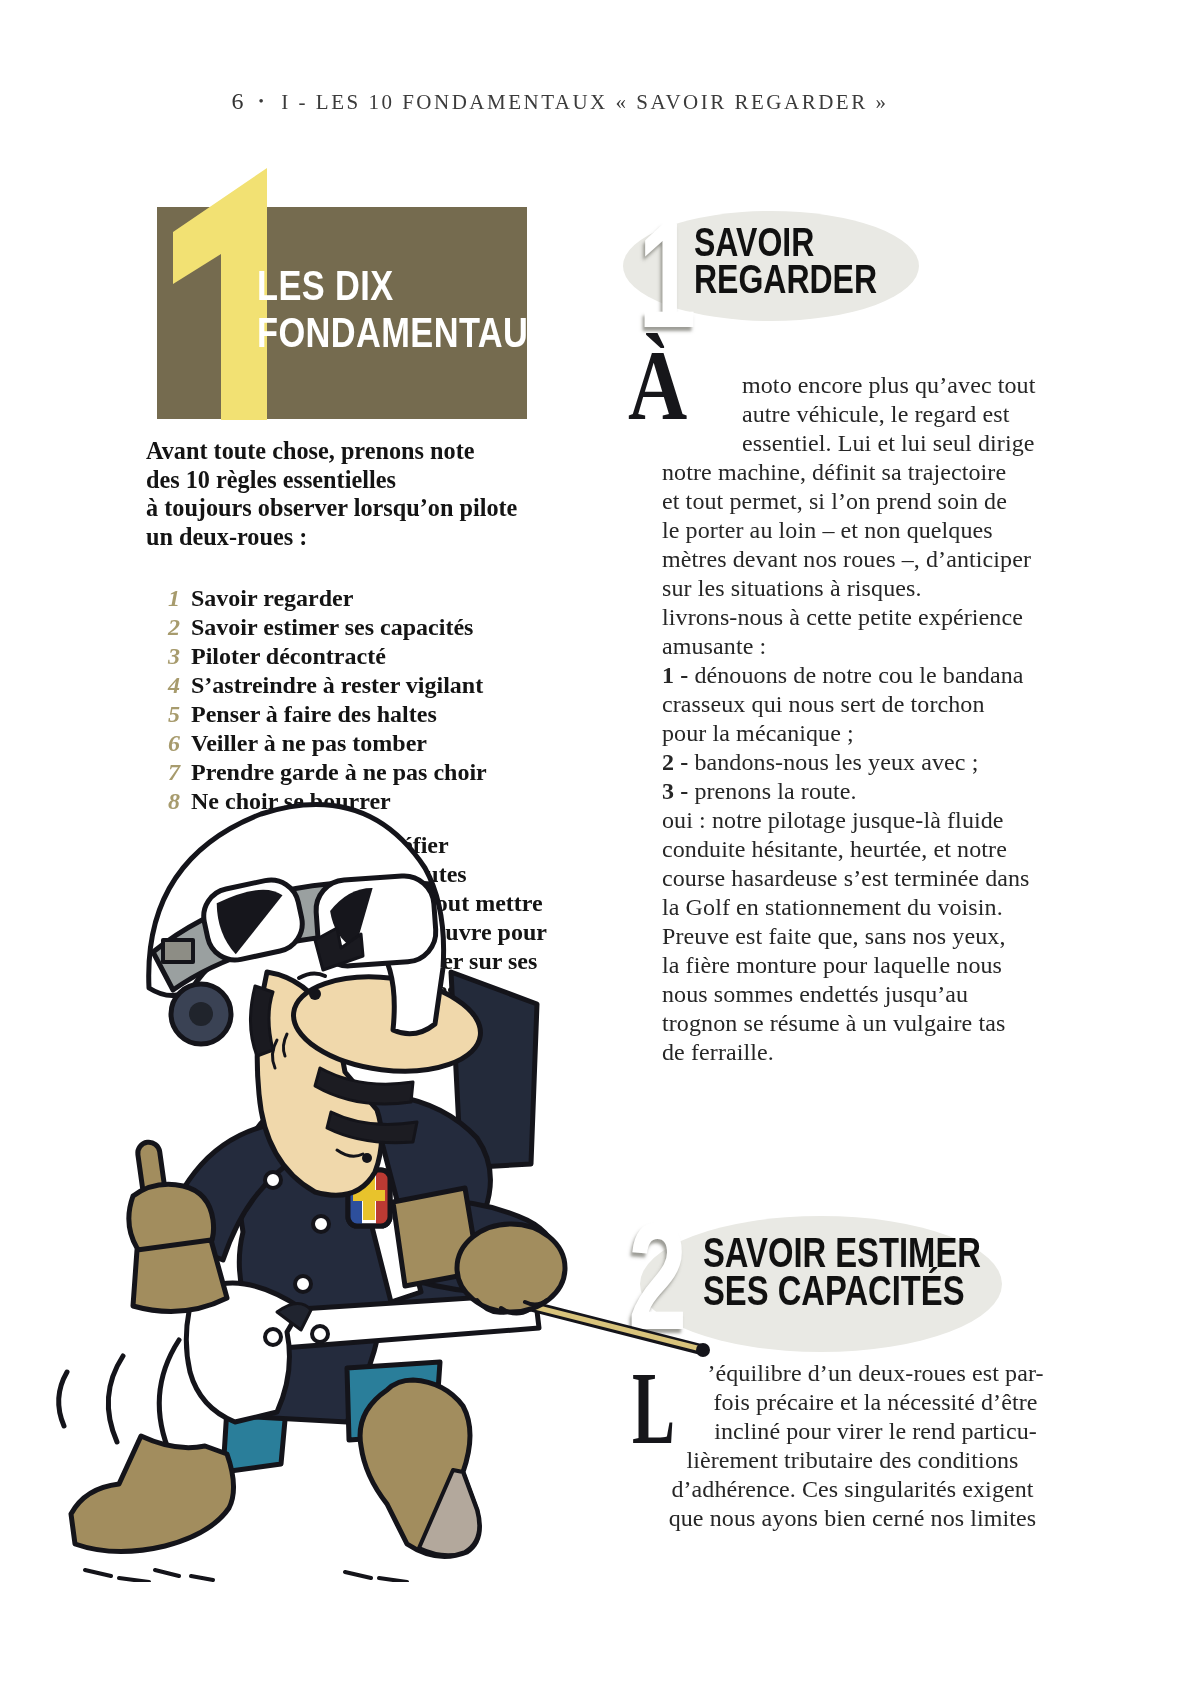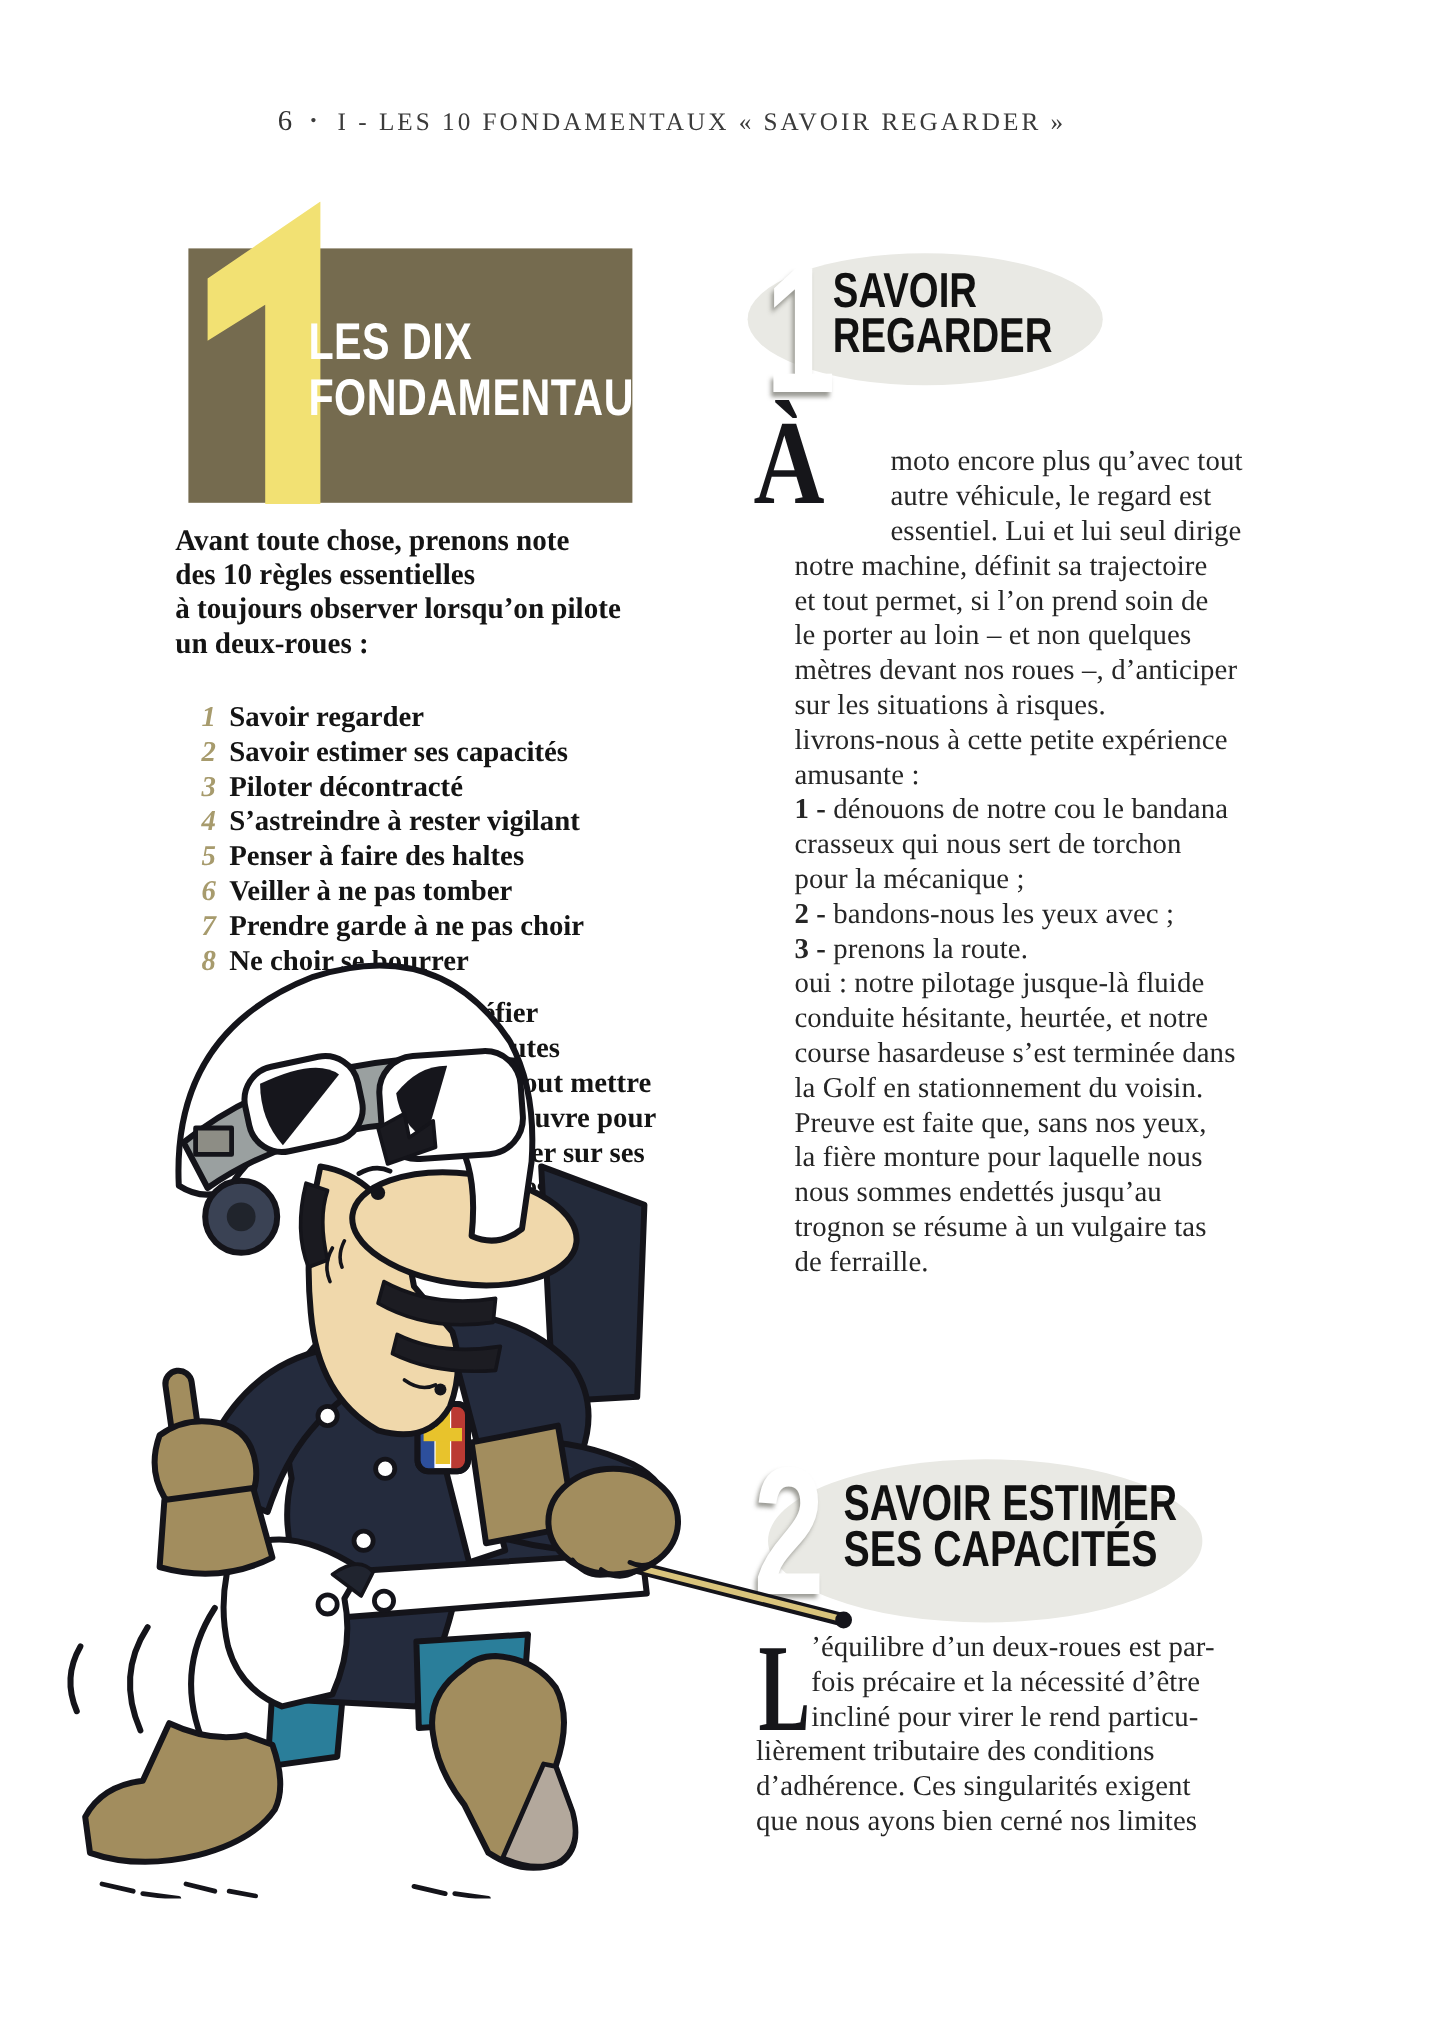--- a/index.html
+++ b/index.html
@@ -43,21 +43,21 @@
   .bn1{left:638px;top:200px;font-size:150px;line-height:150px;}
   .bn2{left:628px;top:1200px;font-size:152px;line-height:152px;}
   .sechead{position:absolute;color:#111;font-family:"Liberation Sans",sans-serif;font-weight:700;
      transform:scaleX(.78);transform-origin:left top;white-space:pre-line;}
   .sh1{left:694px;top:224px;font-size:41px;line-height:37px;}
   .sh2{left:703px;top:1234px;font-size:42px;line-height:38px;}
 
   
   .para{position:absolute;width:445px;}
   .p1{left:630px;top:372px;margin-left:32px;}
-  .p2{left:630px;top:1360px;}
+  .p2{left:630px;top:1360px;text-align:center;}
   .pline{height:29px;font-size:24px;letter-spacing:.1px;white-space:nowrap;}
   .p1 .pline.indent{padding-left:80px;}
   .p2 .pline.indent{padding-left:46px;}
   .bnum{font-weight:700;}
   .dropcap{position:absolute;font-family:"Liberation Serif",serif;font-weight:700;color:#16161a;
      transform-origin:left top;}
   .dc1{left:628px;top:336px;font-size:100px;line-height:100px;transform:scaleX(.82);}
   .dc2{left:632px;top:1356px;font-size:104px;line-height:104px;transform:scaleX(.62);}
 
   .figure{position:absolute;left:15px;top:772px;width:710px;height:810px;}

